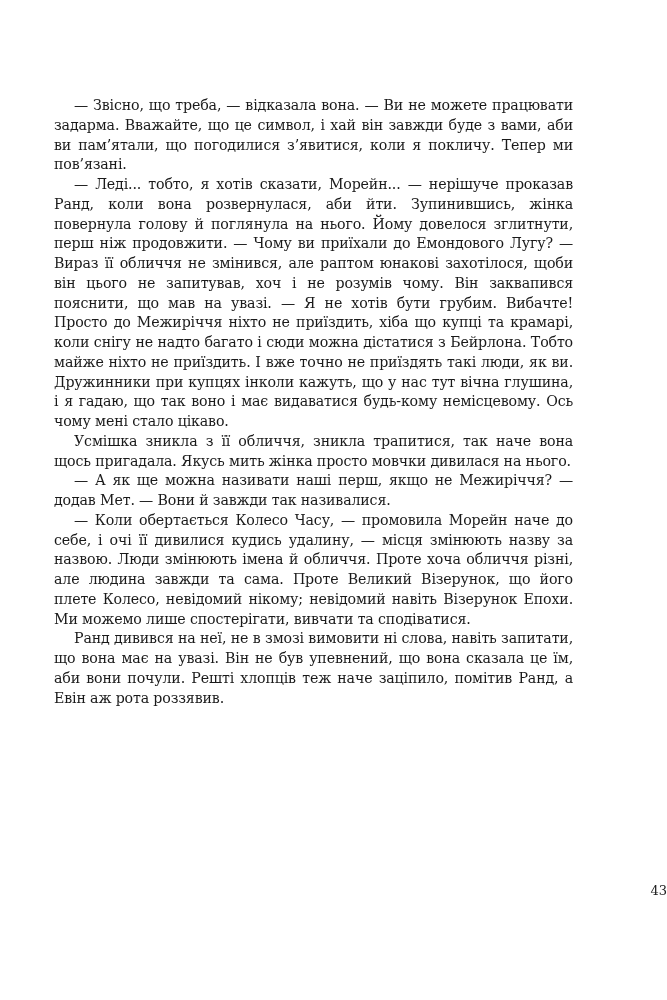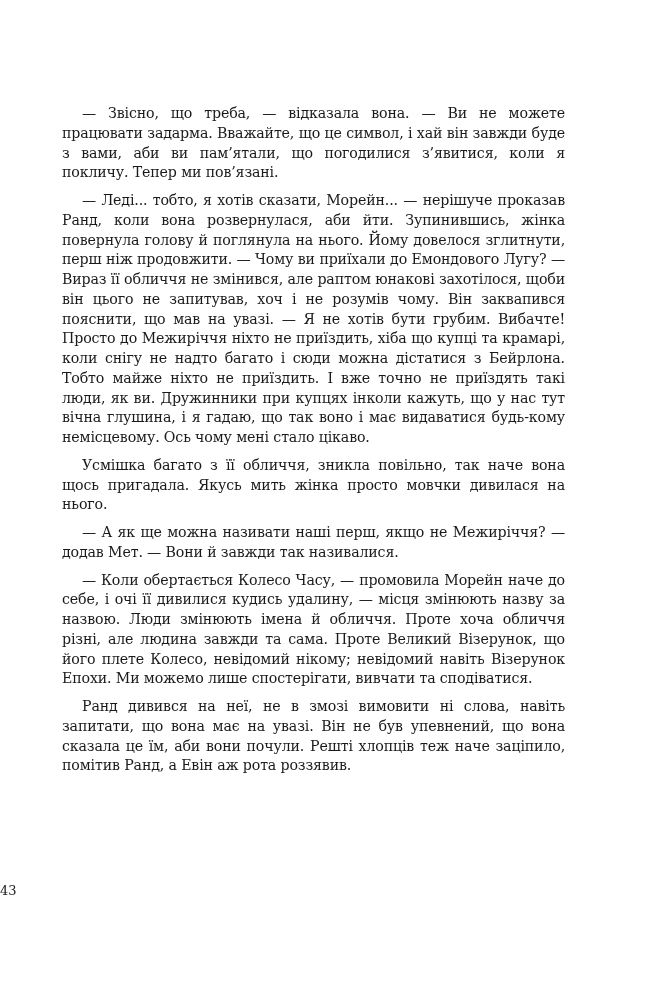--- a/index.html
+++ b/index.html
@@ -10,40 +10,40 @@
     top: 96px;
     width: 519px;
     font-family: "DejaVu Serif", "Liberation Serif", serif;
     font-size: 14.2px;
     line-height: 19.75px;
     color: #1a1a1a;
     text-align: justify;
     letter-spacing: -0.15px;
   }
   .page p {
-    margin: 8px;
+    margin: 0;
     text-indent: 20px;
     hyphens: manual;
   }
   .page-number {
     position: absolute;
     left: 0;
     width: 667px;
     top: 883px;
-    text-align: left;
+    text-align: right;
     font-family: "DejaVu Serif", "Liberation Serif", serif;
     font-size: 13px;
     color: #222;
   }
 </style>
 </head>
 <body>
 
 <div class="page">
   <p>— Звісно, що треба, — відказала вона. — Ви не можете працювати задарма. Вважайте, що це символ, і хай він завжди буде з вами, аби ви пам’ятали, що погодилися з’явитися, коли я покличу. Тепер ми пов’язані.</p>
   <p>— Леді... тобто, я хотів сказати, Морейн... — нерішуче проказав Ранд, коли вона розвернулася, аби йти. Зупинившись, жінка повернула голову й поглянула на нього. Йому довелося зглитнути, перш ніж продовжити. — Чому ви приїхали до Емондового Лугу? — Вираз її обличчя не змінився, але раптом юнакові захотілося, щоби він цього не запитував, хоч і не розумів чому. Він заквапився пояснити, що мав на увазі. — Я не хотів бути грубим. Вибачте! Просто до Межиріччя ніхто не приїздить, хіба що купці та крамарі, коли снігу не надто багато і сюди можна дістатися з Бейрлона. Тобто майже ніхто не приїздить. І вже точно не приїздять такі люди, як ви. Дружинники при купцях інколи кажуть, що у нас тут вічна глушина, і я гадаю, що так воно і має видаватися будь-кому немісцевому. Ось чому мені стало цікаво.</p>
-  <p>Усмішка багато з її обличчя, зникла повільно, так наче вона щось при­гадала. Якусь мить жінка просто мовчки дивилася на нього.</p>
+  <p>Усмішка зникла з її обличчя, зникла трапитися, так наче вона щось при­гадала. Якусь мить жінка просто мовчки дивилася на нього.</p>
   <p>— А як ще можна називати наші перш, якщо не Межиріччя? — додав Мет. — Вони й завжди так називалися.</p>
   <p>— Коли обертається Колесо Часу, — промовила Морейн наче до себе, і очі її дивилися кудись удалину, — місця змінюють назву за назвою. Люди змінюють імена й обличчя. Проте хоча обличчя різні, але людина завжди та сама. Проте Великий Візерунок, що його плете Колесо, невідомий нікому; невідомий навіть Візерунок Епохи. Ми можемо лише спостерігати, вивчати та сподіватися.</p>
   <p>Ранд дивився на неї, не в змозі вимовити ні слова, навіть запитати, що вона має на увазі. Він не був упевнений, що вона сказала це їм, аби вони почули. Решті хлопців теж наче заціпило, помітив Ранд, а Евін аж рота роззявив.</p>
 </div>
 
 <div class="page-number">43</div>
 
 </body></html>

